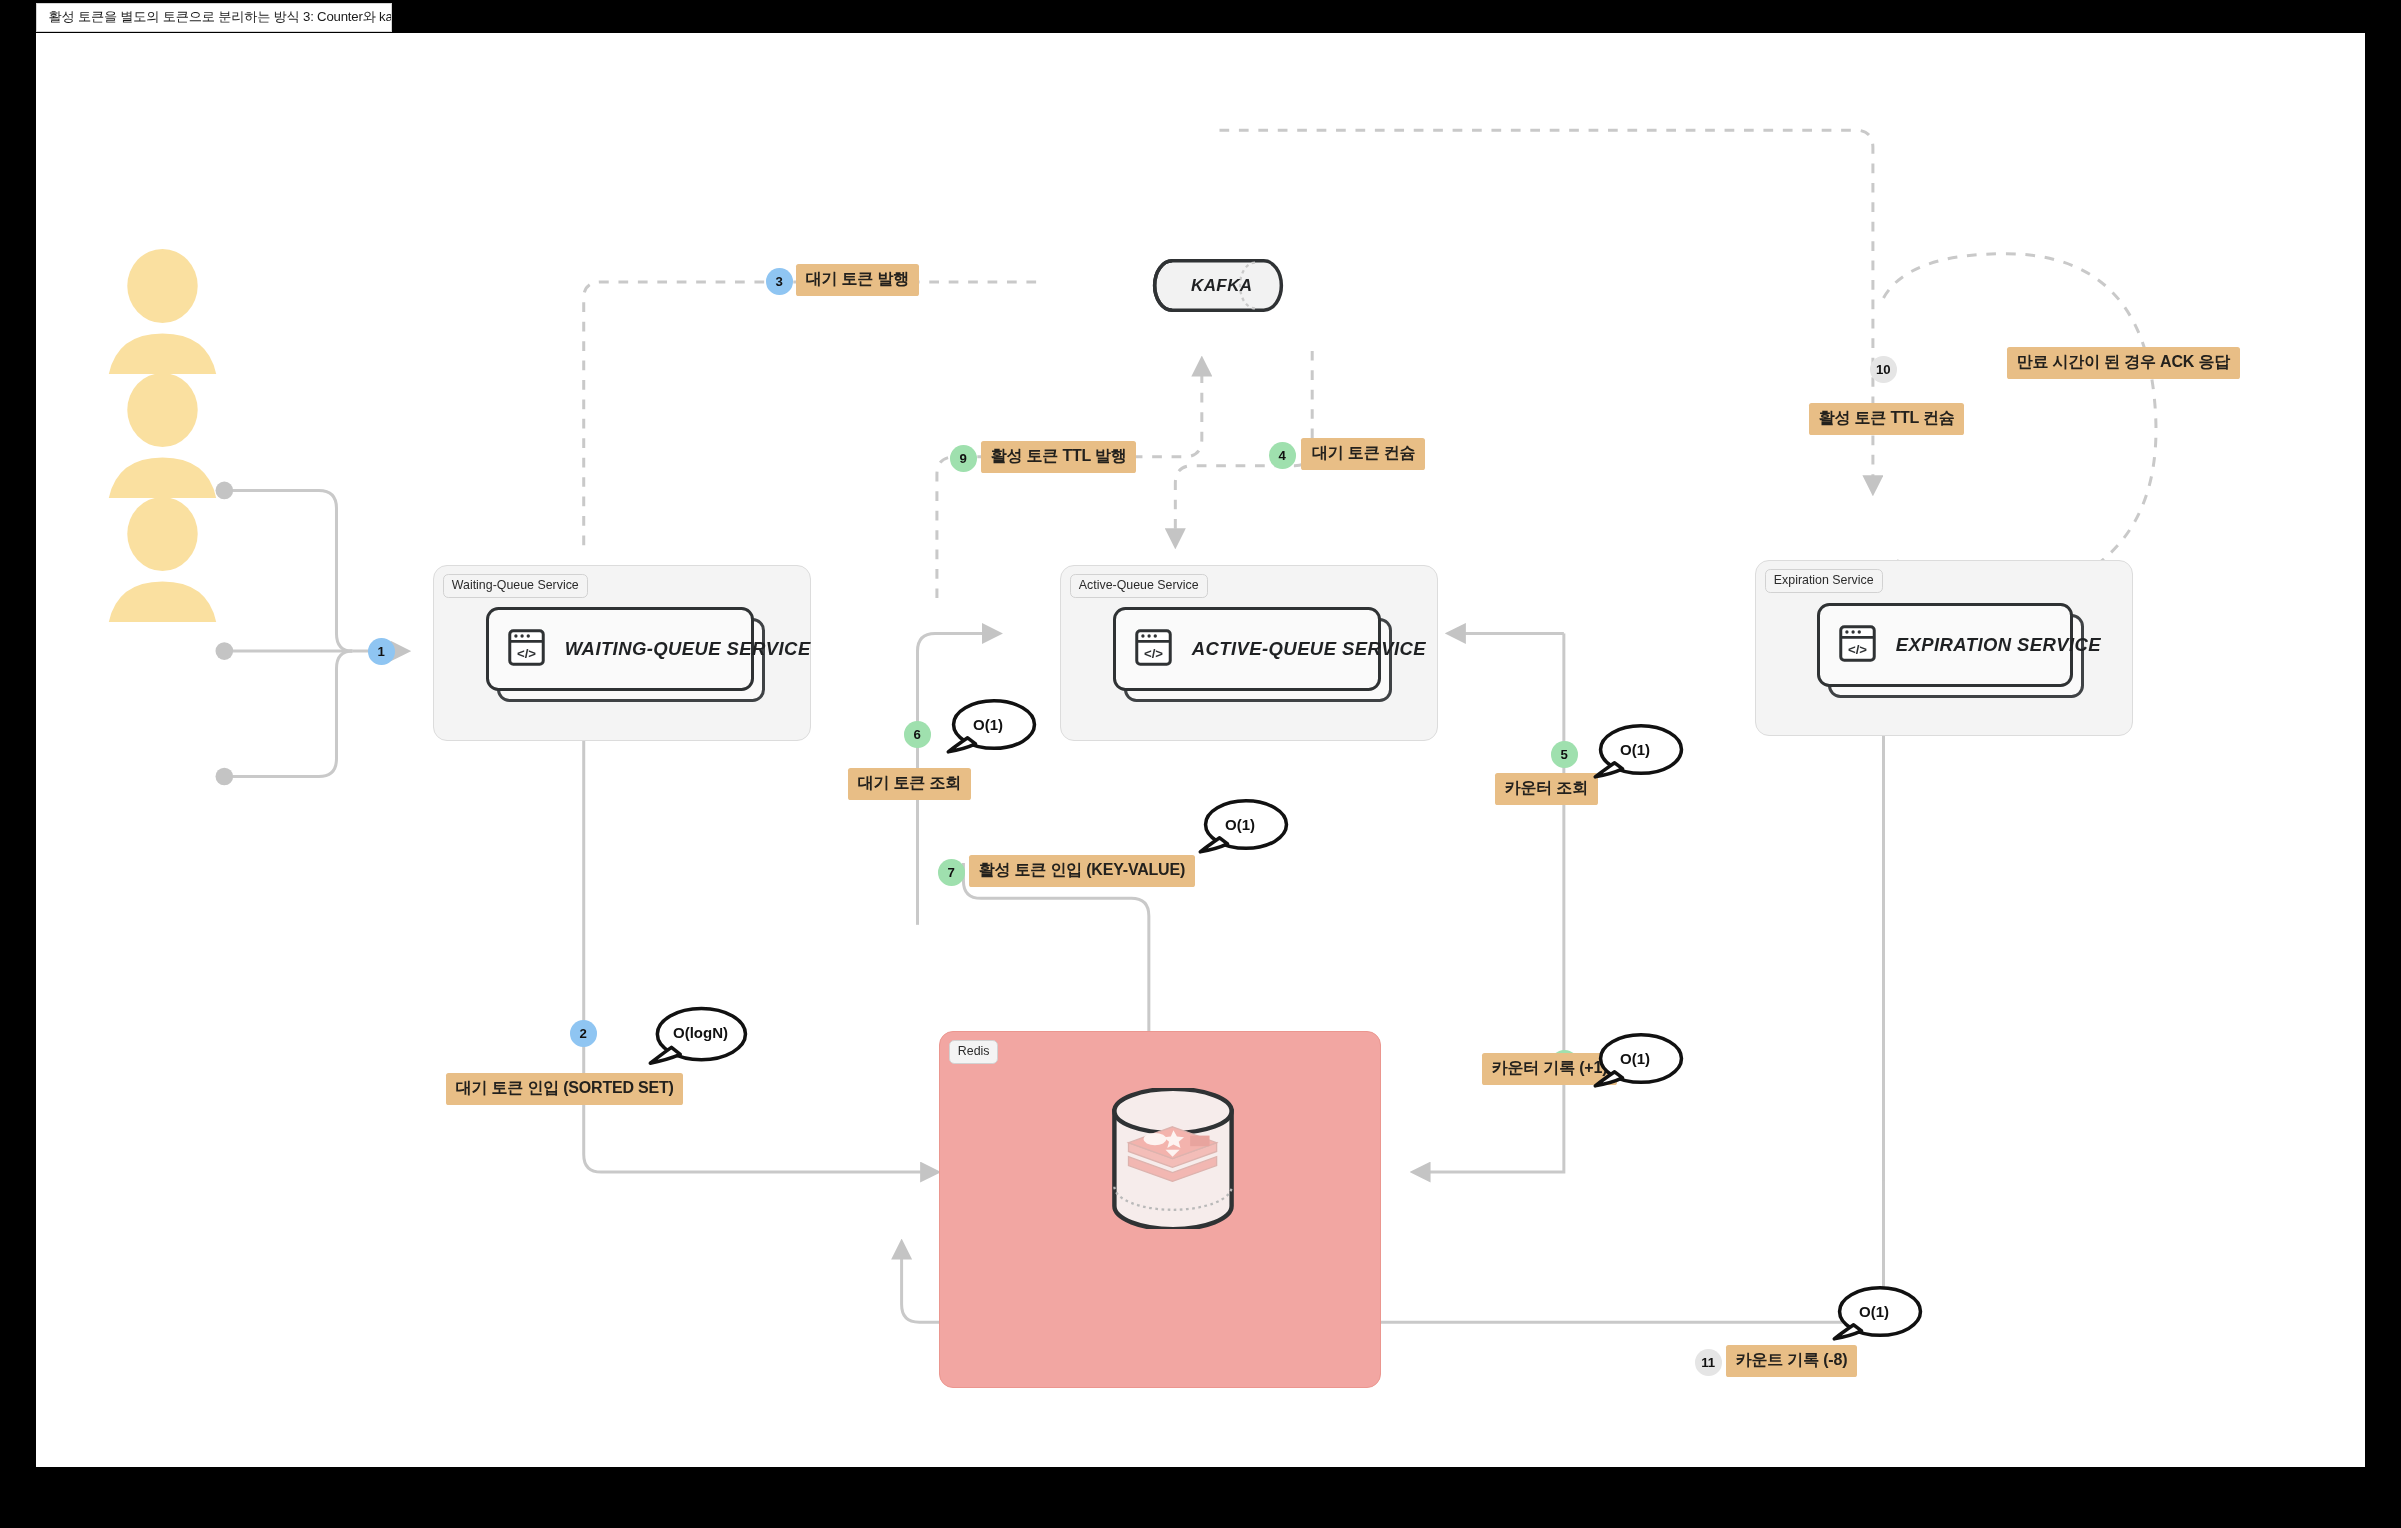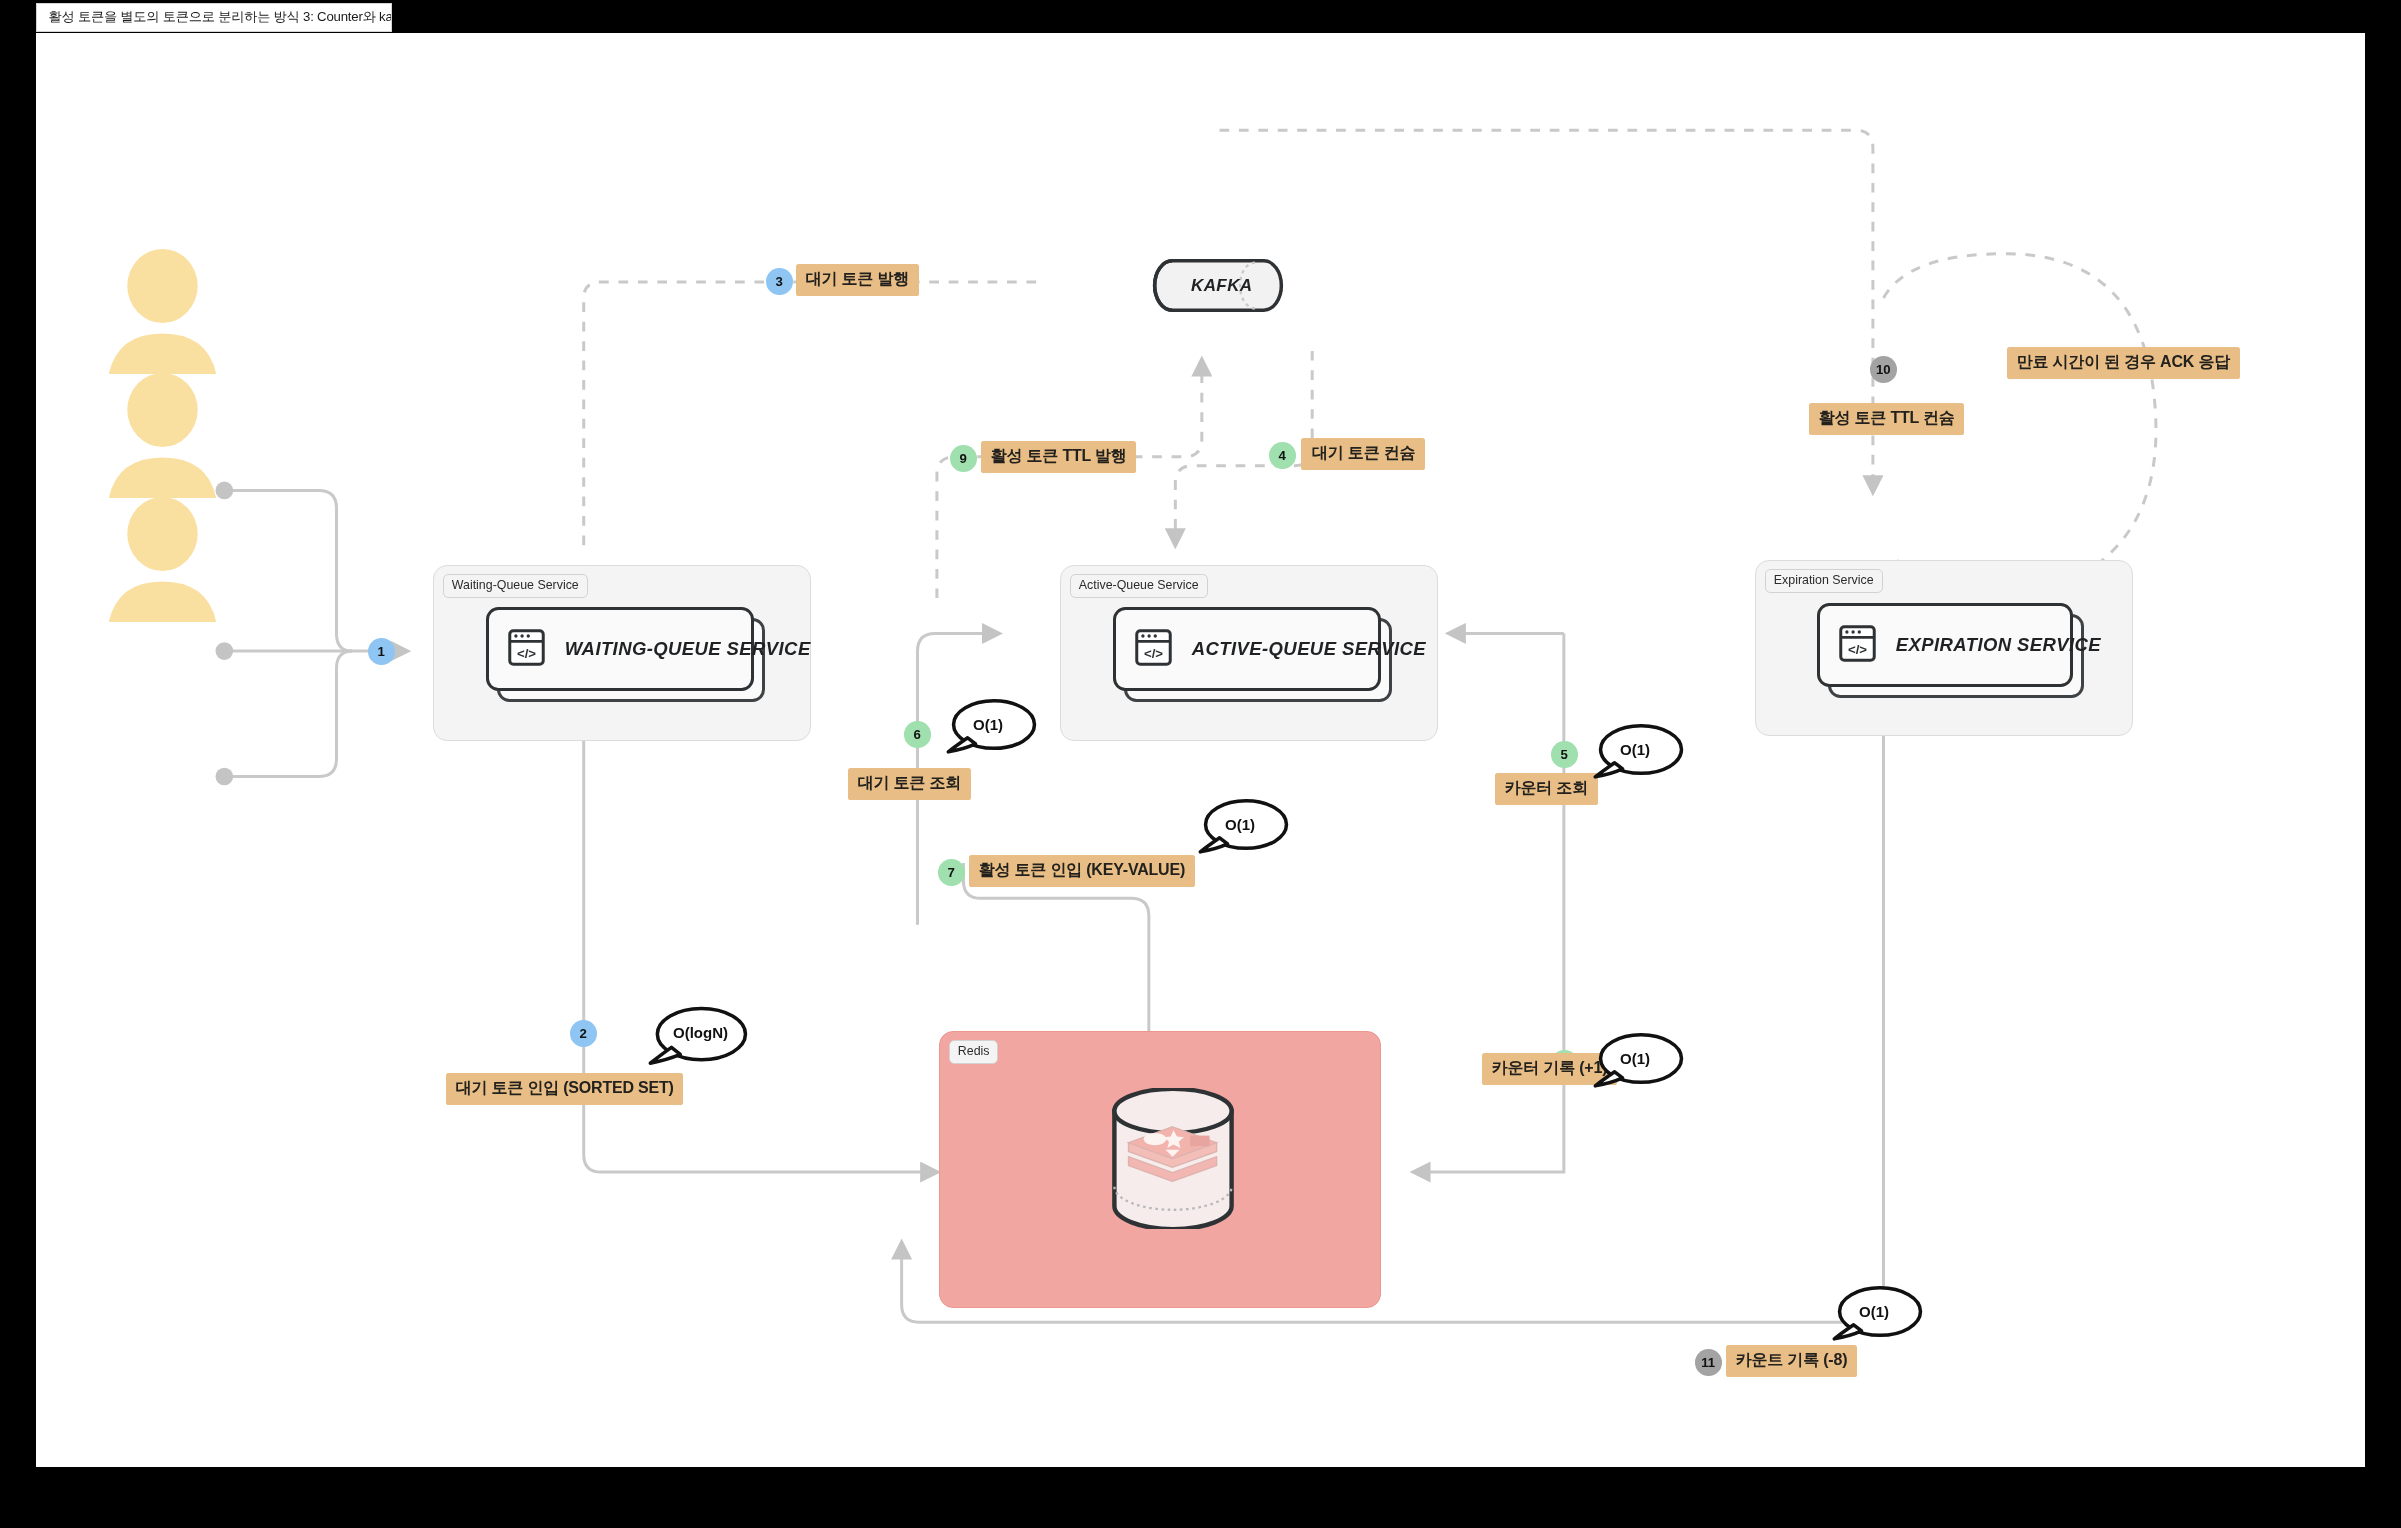--- a/index.html
+++ b/index.html
@@ -145,21 +145,21 @@
     position: absolute;
     width: 26.5px; height: 26.5px;
     border-radius: 50%;
     display: flex; align-items: center; justify-content: center;
     font-size: 13.2px;
     font-weight: 700;
     color: #111;
   }
   .badge.blue  { background: #8fc5f2; }
   .badge.green { background: #9fe0ae; }
-  .badge.pink  { background: #a3a3a3; }
+  .badge.pink  { background: #e5e5e5; }
 
   
   .bubble { position: absolute; }
   .bubble-text {
     position: absolute;
     font-size: 15px;
     font-weight: 700;
     color: #111;
     white-space: nowrap;
   }
@@ -310,21 +310,21 @@
             <circle cx="9" cy="8" r="1.9" fill="#2f3234"></circle>
             <circle cx="16" cy="8" r="1.9" fill="#2f3234"></circle>
             <circle cx="23" cy="8" r="1.9" fill="#2f3234"></circle>
             <text x="21" y="33" font-family="'Liberation Sans',sans-serif" font-size="15" font-weight="700" fill="#2f3234" text-anchor="middle">&lt;/&gt;</text>
           </svg>
         </span>
         <span class="svc-label">EXPIRATION SERVICE</span>
       </div>
     </div>
 
-    <div class="group redis" style="left:903px; top:998px; width:442px; height:277px;">
+    <div class="group redis" style="left:903px; top:998px; width:442px; height:357px;">
       <div class="group-label">Redis</div>
     </div>
     <div id="redis-node" style="left:1073px; top:1055px; width:128px; height:141px;">
       <svg width="128" height="141" viewBox="0 0 145 160">
 
         <path d="M 6 26 L 6 134 A 66 26 0 0 0 139 134 L 139 26 Z" fill="#f6eceb" stroke="#2f3234" stroke-width="5"></path>
         <ellipse cx="72.5" cy="26" rx="66.5" ry="25" fill="#f6eceb" stroke="#2f3234" stroke-width="5"></ellipse>
         <path d="M 6 112 A 66 26 0 0 0 139 112" fill="none" stroke="#b9b9b9" stroke-width="2.6" stroke-dasharray="3 4"></path>
 
         <g>

